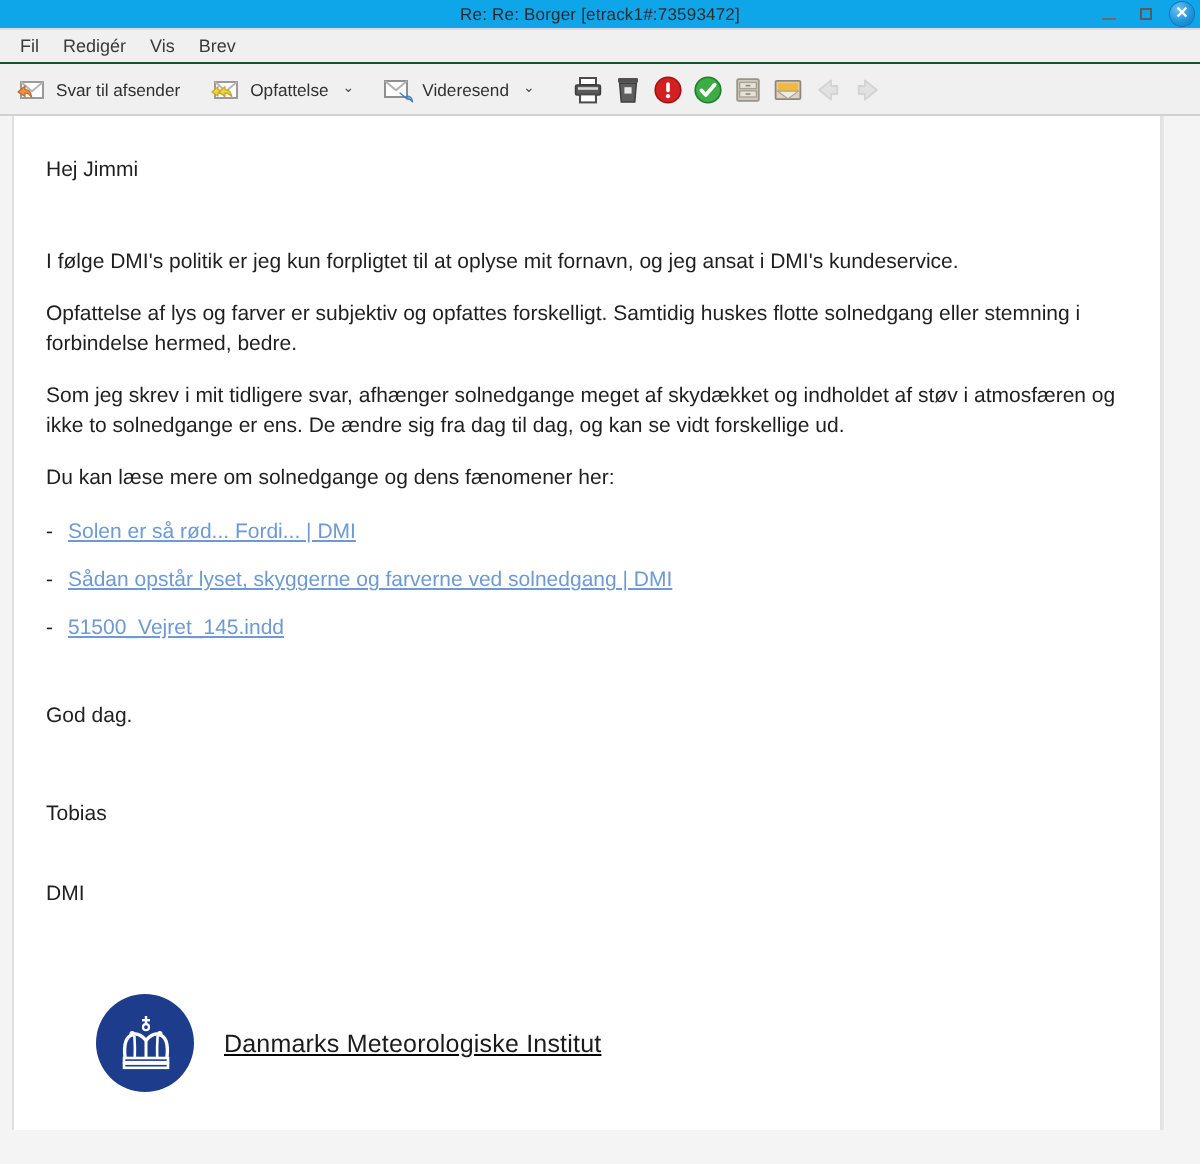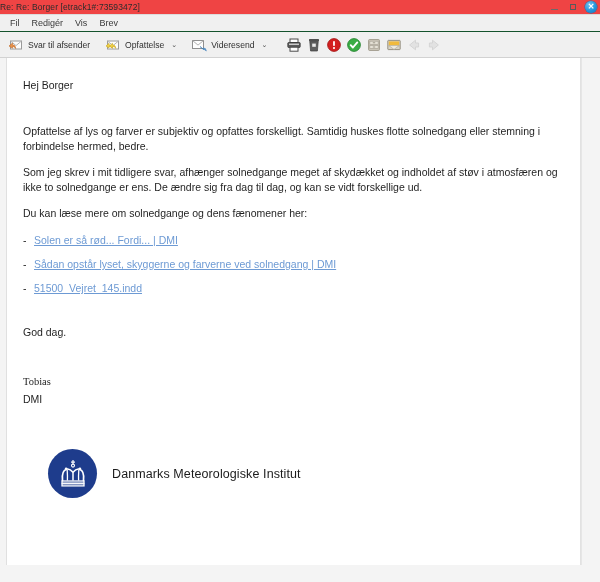--- a/index.html
+++ b/index.html
@@ -12,25 +12,25 @@
     background: #f2f2f2;
     font-family: "Liberation Sans", sans-serif;
     overflow: hidden;
     -webkit-font-smoothing: antialiased;
   }
 
   
   .titlebar {
     position: relative;
     height: 14px;
-    background: #ef4444;
+    background: #0ea5e9;
     border-bottom: 1px solid #dcdcdc;
     display: flex;
     align-items: center;
-    justify-content: flex-start;
+    justify-content: center;
   }
   .titlebar-title {
     font-size: 8.5px;
     color: #2c2c2c;
     letter-spacing: 0.1px;
     white-space: nowrap;
   }
   .window-controls {
     position: absolute;
     right: 3px;
@@ -203,30 +203,31 @@
     text-underline-offset: 1px;
   }
 
   .spacer-md { height: 20px; }
   .mp-signoff { margin-bottom: 34px; }
   .mp-bold {
     font-weight: bold;
     color: #111111;
     margin-bottom: 13px;
   }
-  .mp-name { margin-bottom: 3px; font-family: Liberation Serif, serif; }
+  .mp-name { margin-bottom: 25px; }
   .mp-org  { margin-bottom: 16px; }
 
   
   .logo-block {
     display: flex;
     align-items: center;
     gap: 15px;
     margin-top: 42px;
     padding-left: 25px;
+    text-decoration: underline;
   }
   .logo-circle {
     width: 49px;
     height: 49px;
     border-radius: 50%;
     background: #1e3c8c;
     flex: none;
     display: flex;
     align-items: center;
     justify-content: center;
@@ -377,22 +378,23 @@
     </span>
   </div>
 
 </div>
 
 <div class="message-pane">
   <div class="scroll-gutter"></div>
 
   <div class="message-body">
 
-    <p class="mp mp-greeting">Hej Borger</p>
-
+    <p class="mp mp-greeting">Hej Jimmi</p>
+
+    <p class="mp mp-tight">I følge DMI's politik er jeg kun forpligtet til at oplyse mit fornavn, og jeg ansat i DMI's kundeservice.</p>
     <p class="mp mp-tight">Opfattelse af lys og farver er subjektiv og opfattes forskelligt. Samtidig huskes flotte solnedgang eller stemning i forbindelse hermed, bedre.</p>
     <p class="mp mp-tight">Som jeg skrev i mit tidligere svar, afhænger solnedgange meget af skydækket og indholdet af støv i atmosfæren og ikke to solnedgange er ens. De ændre sig fra dag til dag, og kan se vidt forskellige ud.</p>
 
     <p class="mp mp-intro">Du kan læse mere om solnedgange og dens fænomener her:</p>
 
     <ul class="links">
       <li>
         <span class="dash">-</span>
         <a class="link" href="#">Solen er så rød... Fordi... | DMI</a>
       </li>

